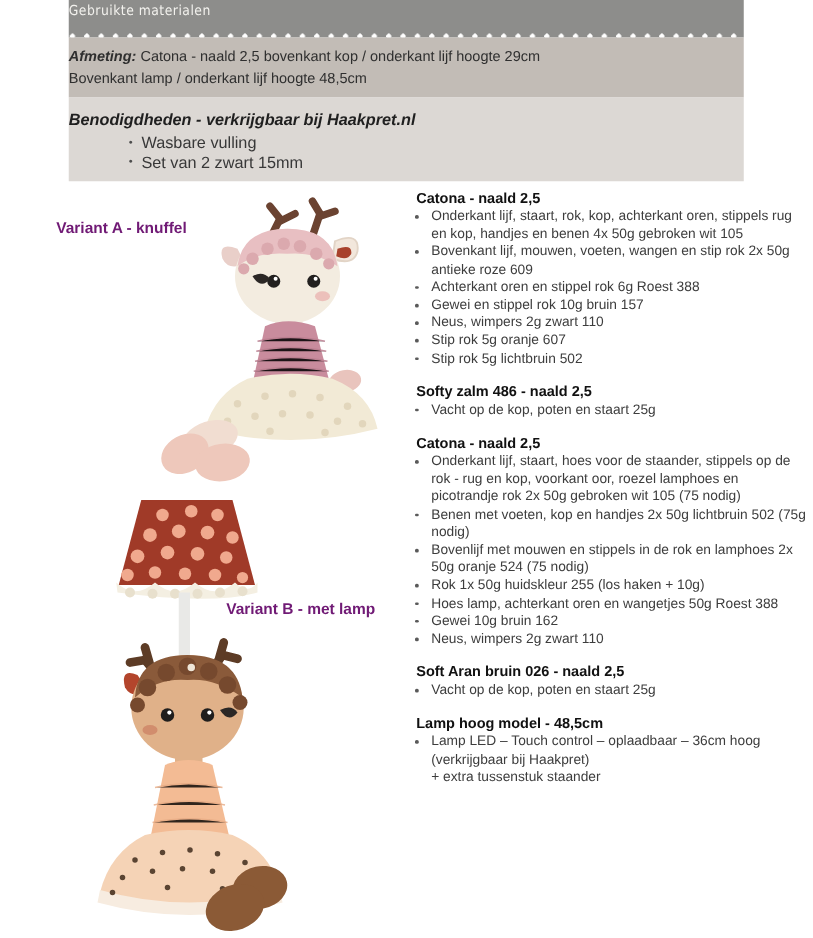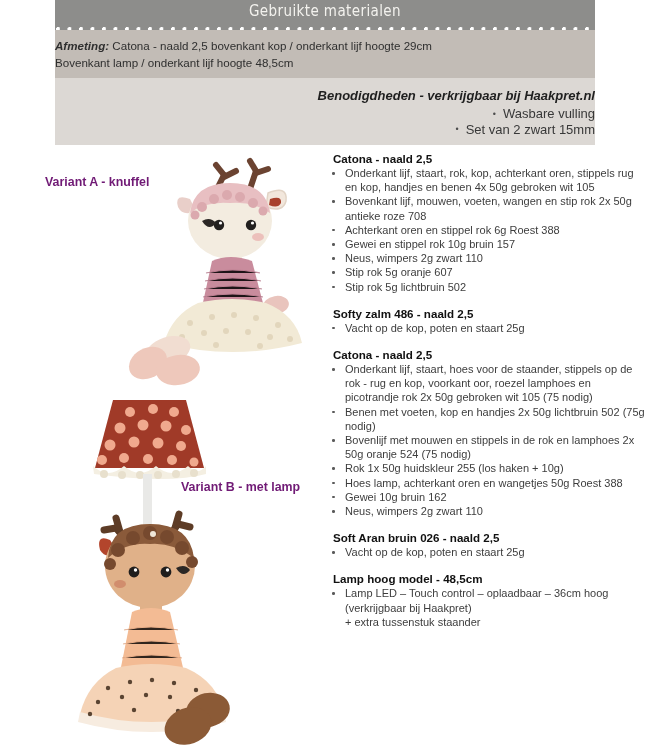--- a/index.html
+++ b/index.html
@@ -25,23 +25,23 @@
   }
   .band-title {
     top: 0;
     height: 30px;
     background: #8d8d8b;
   }
   .band-title .title-text {
     position: absolute;
     left: 0; right: 0;
     top: 2px;
-    text-align: center;
+    text-align: left;
     color: #f3f2ee;
-    font-size: 15px;
+    font-size: 11px;
     font-weight: 400;
     letter-spacing: 0.4px;
     font-family: "DejaVu Sans Condensed", "Liberation Sans", sans-serif;
   }
   .dot-strip {
     position: absolute;
     left: 55px;
     top: 26px;
     width: 540px;
     height: 6px;
@@ -64,21 +64,21 @@
   }
   .band-afmeting .lbl {
     font-weight: bold;
     font-style: italic;
   }
   .band-benodig {
     top: 78px;
     height: 67px;
     background: #dcd8d4;
     padding-top: 10px;
-    text-align: right;
+    text-align: left;
   }
   .band-benodig .heading {
     font-size: 13px;
     font-weight: bold;
     font-style: italic;
     color: #1f1f1f;
     margin-bottom: 3px;
   }
   .band-benodig ul {
     margin: 0;
@@ -361,21 +361,21 @@
     <ellipse cx="150" cy="328" rx="22" ry="17" fill="#8b5a36" transform="rotate(-12 150 328)"></ellipse>
     <ellipse cx="130" cy="344" rx="24" ry="18" fill="#8b5a36" transform="rotate(-20 130 344)"></ellipse>
   </svg>
 </div>
 
 <div class="materials">
 
   <div class="mat-head">Catona -  naald 2,5</div>
   <ul>
     <li>Onderkant lijf, staart, rok, kop, achterkant oren, stippels rug en kop, handjes en benen 4x 50g gebroken wit 105</li>
-    <li>Bovenkant lijf, mouwen, voeten, wangen en stip rok 2x 50g antieke roze 708</li>
+    <li>Bovenkant lijf, mouwen, voeten, wangen en stip rok 2x 50g antieke roze 609</li>
     <li>Achterkant oren en stippel rok 6g Roest 388</li>
     <li>Gewei en stippel rok 10g bruin 157</li>
     <li>Neus, wimpers 2g zwart 110</li>
     <li>Stip rok 5g oranje 607</li>
     <li>Stip rok 5g lichtbruin 502</li>
   </ul>
 
   <div class="mat-head spaced">Softy zalm 486 - naald 2,5</div>
   <ul>
     <li>Vacht op de kop, poten en staart  25g</li>

